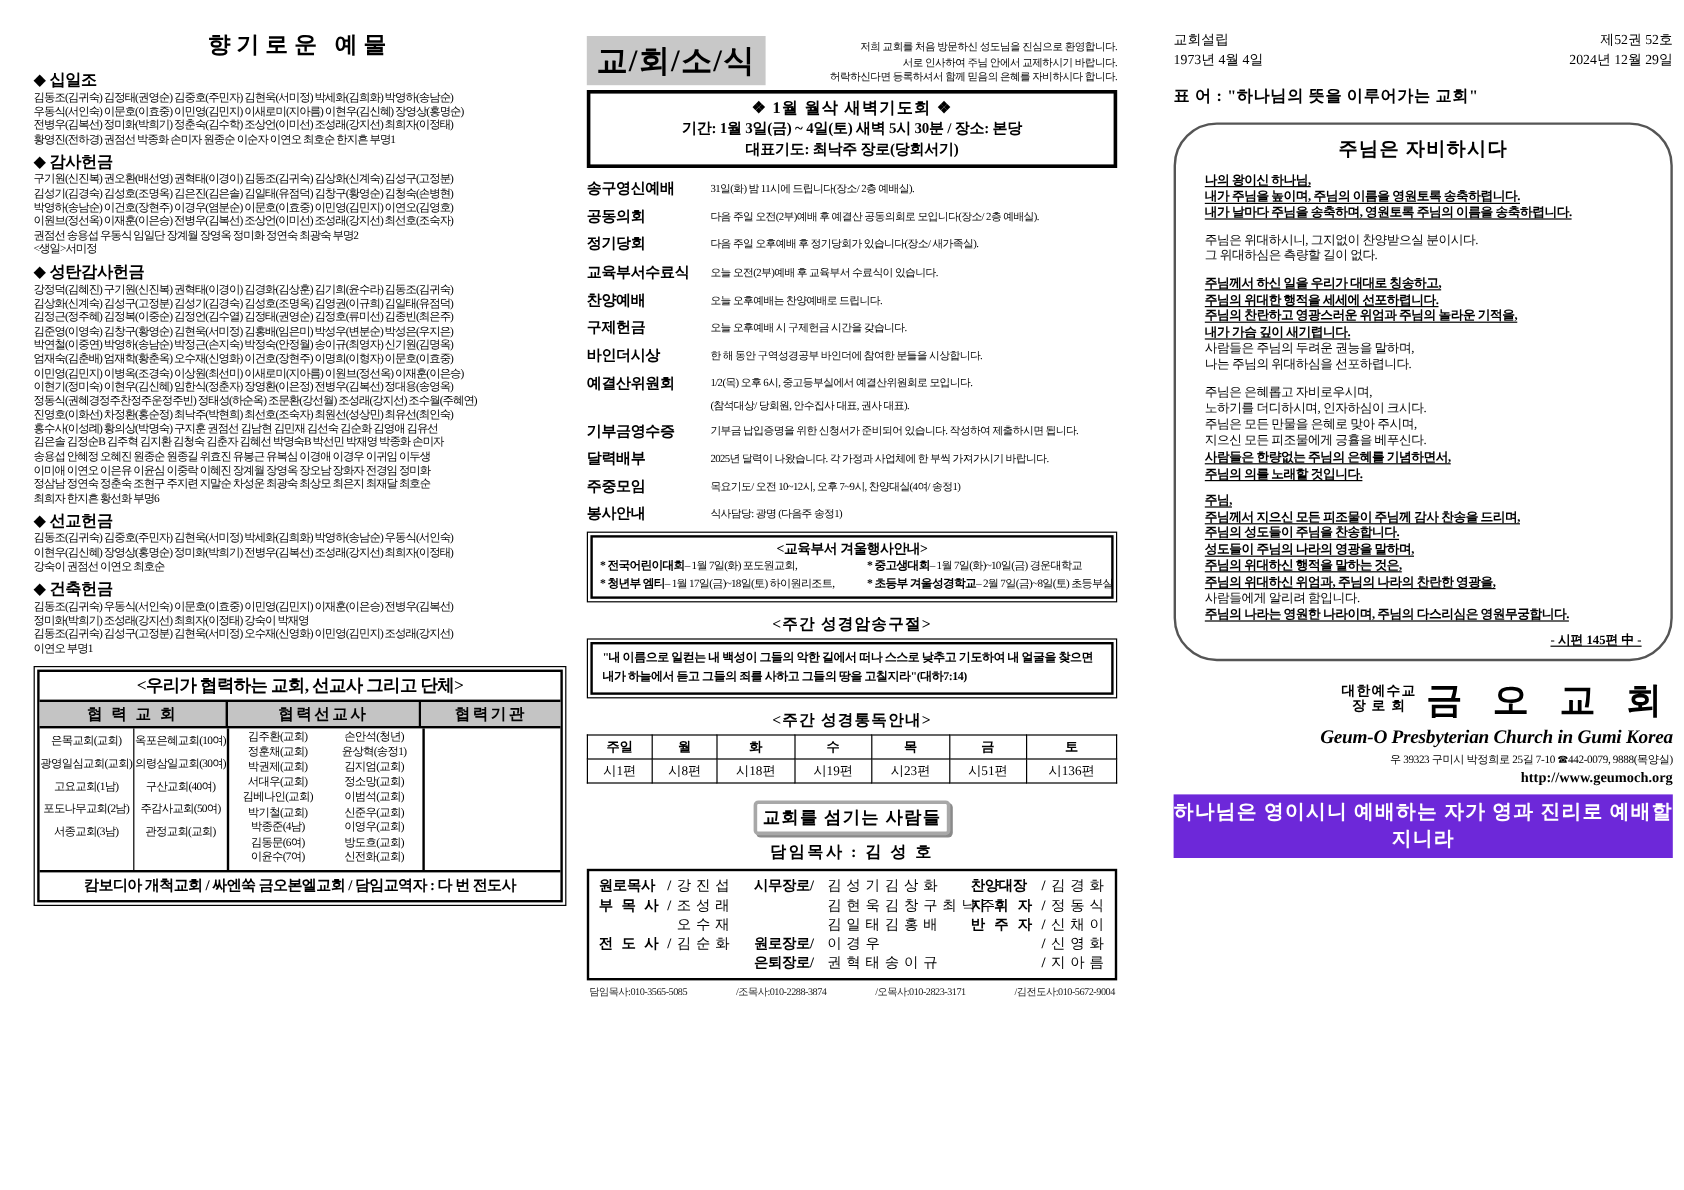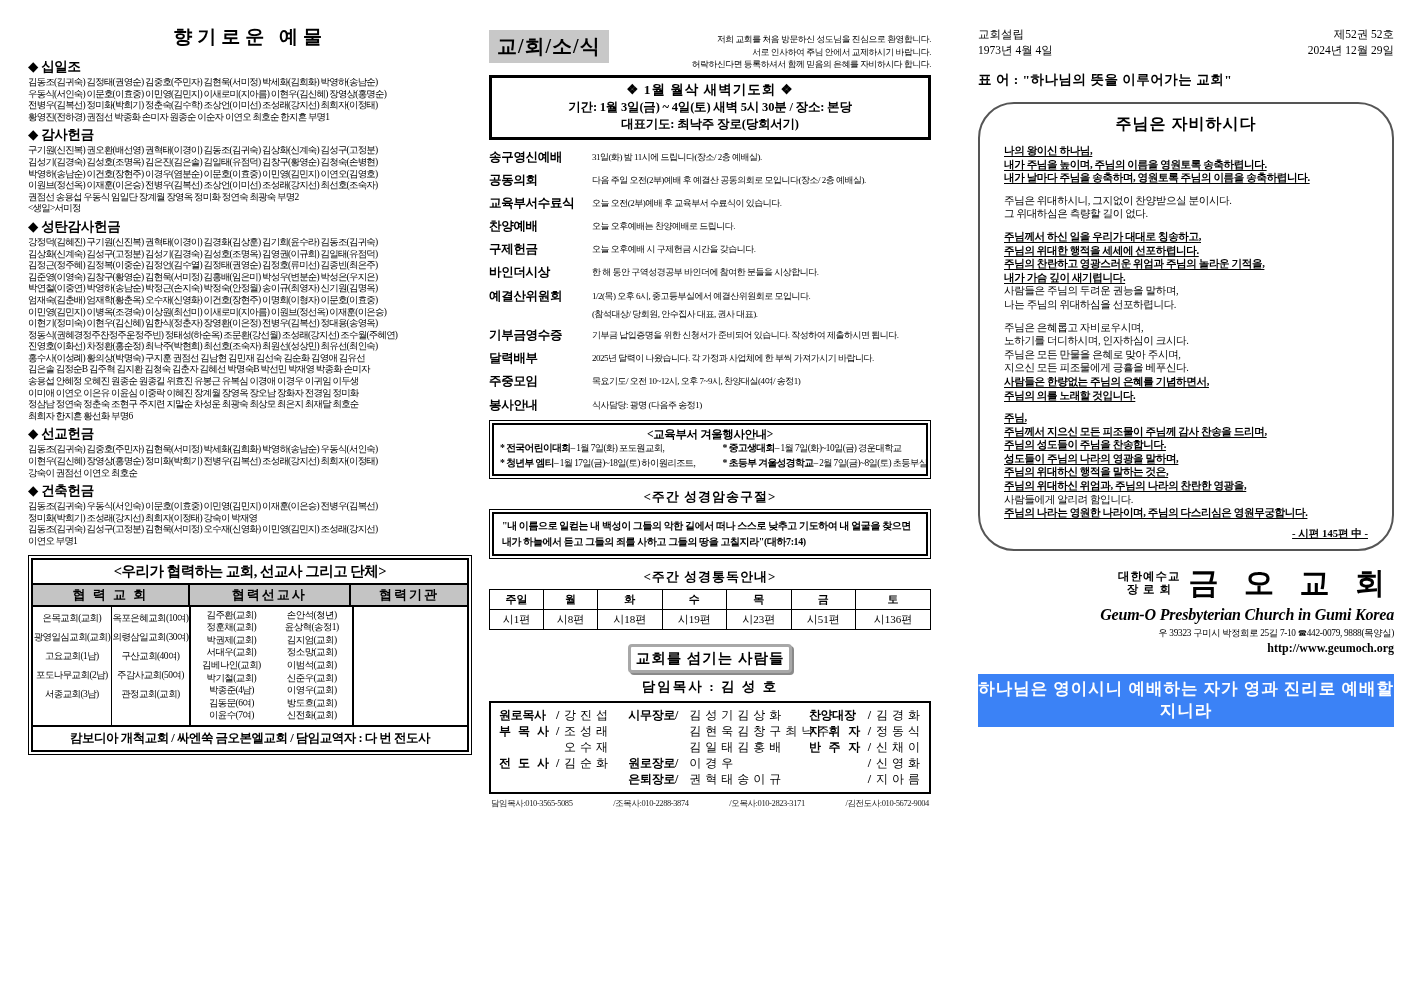--- a/index.html
+++ b/index.html
@@ -37,21 +37,21 @@
   .pt-orgbox{border-bottom:2px solid #000;display:flex;flex-direction:column;align-items:center;padding:2px 0 1px;}
   .pt-orgbox .cell{line-height:12.6px;}
   .pt-extra{margin-top:auto;display:flex;flex-direction:column;align-items:center;padding-bottom:2px;}
   .pt-extra .cell{line-height:12.6px;}
   .pt-foot{border-top:2px solid #000;font-size:12.5px;font-weight:bold;text-align:center;
            letter-spacing:-0.5px;padding:3px 0;}
 
   
   .col-mid{left:489px;top:30px;width:442px;}
   .m-head{display:flex;align-items:flex-start;}
-  .masthead{background:#c8c8c8;font-size:20px;font-weight:bold;padding:3px 8px;letter-spacing:1px;flex-shrink:0;}
+  .masthead{background:#c8c8c8;font-size:26px;font-weight:bold;padding:3px 8px;letter-spacing:1px;flex-shrink:0;}
   .welcome{flex:1;text-align:right;font-size:8.8px;line-height:12.5px;letter-spacing:-0.4px;padding-top:3px;}
   .praybox{border:3px solid #000;margin-top:4px;text-align:center;padding:3px 0 4px;}
   .praybox .p1{font-size:13.5px;font-weight:bold;letter-spacing:1px;}
   .praybox .p2,.praybox .p3{font-size:12.5px;font-weight:bold;letter-spacing:-0.2px;line-height:17px;}
   .ann{margin-top:9px;}
   .ann-row{display:flex;margin-bottom:6.2px;}
   .ann-label{font-weight:bold;font-size:12.5px;width:94px;flex-shrink:0;margin-right:9px;
              text-align:justify;text-align-last:justify;letter-spacing:-0.3px;}
   .ann-text{font-size:9px;letter-spacing:-0.5px;white-space:nowrap;padding-top:2px;}
   .ann-text2{font-size:9px;letter-spacing:-0.5px;margin:-3px 0 6.2px 103px;}
@@ -95,21 +95,21 @@
   .pline{font-size:10.6px;line-height:13.6px;letter-spacing:-0.4px;white-space:nowrap;}
   .pline.bold{font-weight:bold;text-decoration:underline;text-underline-offset:2px;}
   .poem-cite{text-align:right;font-size:10.6px;font-weight:bold;text-decoration:underline;margin-top:-2px;}
   .church{margin-top:12px;text-align:right;}
   .denom{display:inline-block;vertical-align:middle;font-size:11.5px;font-weight:bold;
          text-align:center;line-height:13px;letter-spacing:1px;margin-right:4px;}
   .cname{display:inline-block;vertical-align:middle;font-size:30px;font-weight:bold;letter-spacing:9px;}
   .english{text-align:right;font-size:16px;font-weight:bold;font-style:italic;margin-top:2px;letter-spacing:-0.2px;}
   .address{text-align:right;font-size:9.3px;letter-spacing:-0.3px;margin-top:3px;}
   .url{text-align:right;font-size:12px;font-weight:bold;margin-top:1px;}
-  .banner{margin-top:18px;background:#3b82f6;color:#fff;font-weight:bold;font-size:16.5px;
+  .banner{margin-top:6px;background:#6d28d9;color:#fff;font-weight:bold;font-size:16.5px;
           text-align:center;letter-spacing:1px;padding:4px 0 5px;}
 </style>
 </head>
 <body>
 
 <div class="page">
 
   <div class="col col-left">
     <div class="l-title">향기로운 예물</div>
     <div id="left-sections">
@@ -239,20 +239,24 @@
     <div class="ann" id="announcements">
         <div class="ann-row">
           <div class="ann-label">송구영신예배</div>
           <div class="ann-text">31일(화) 밤 11시에 드립니다(장소/ 2층 예배실).</div>
         </div>
         <div class="ann-row">
           <div class="ann-label">공동의회</div>
           <div class="ann-text">다음 주일 오전(2부)예배 후 예결산 공동의회로 모입니다(장소/ 2층 예배실).</div>
         </div>
         <div class="ann-row">
+          <div class="ann-label">정기당회</div>
+          <div class="ann-text">다음 주일 오후예배 후 정기당회가 있습니다(장소/ 새가족실).</div>
+        </div>
+        <div class="ann-row">
           <div class="ann-label">교육부서수료식</div>
           <div class="ann-text">오늘 오전(2부)예배 후 교육부서 수료식이 있습니다.</div>
         </div>
         <div class="ann-row">
           <div class="ann-label">찬양예배</div>
           <div class="ann-text">오늘 오후예배는 찬양예배로 드립니다.</div>
         </div>
         <div class="ann-row">
           <div class="ann-label">구제헌금</div>
           <div class="ann-text">오늘 오후예배 시 구제헌금 시간을 갖습니다.</div>

